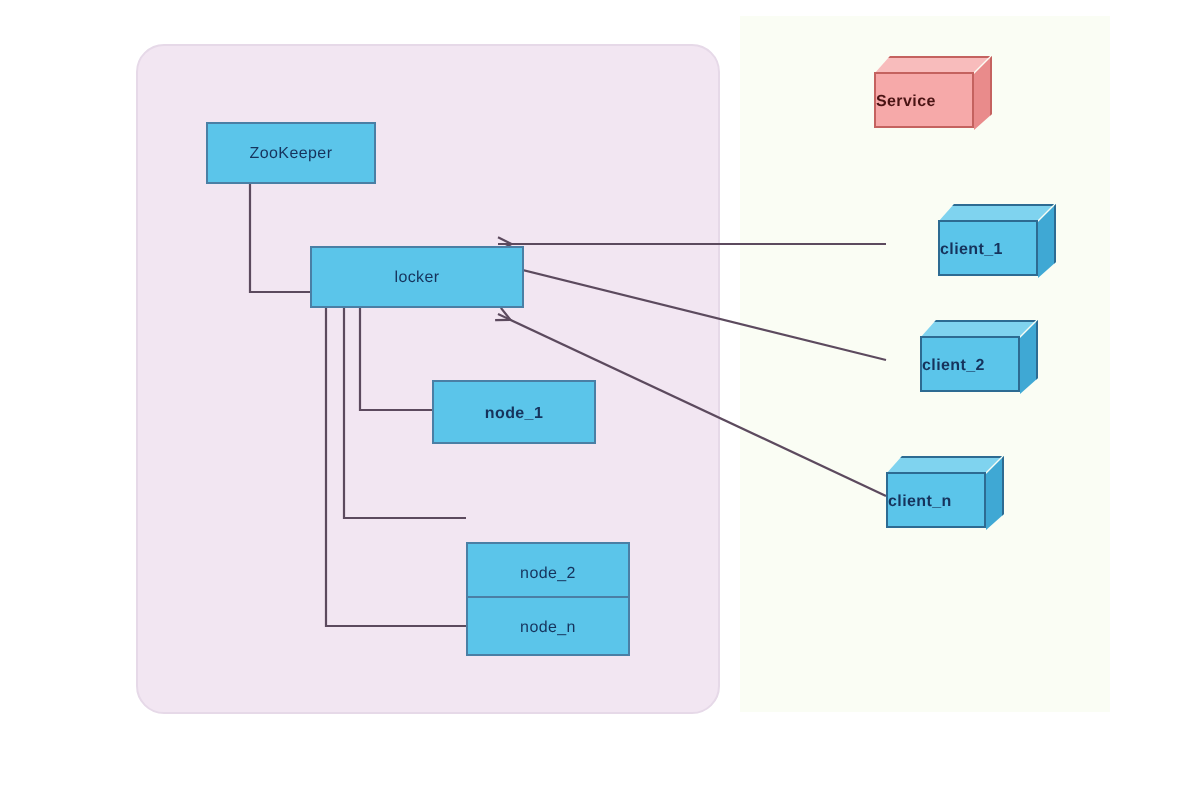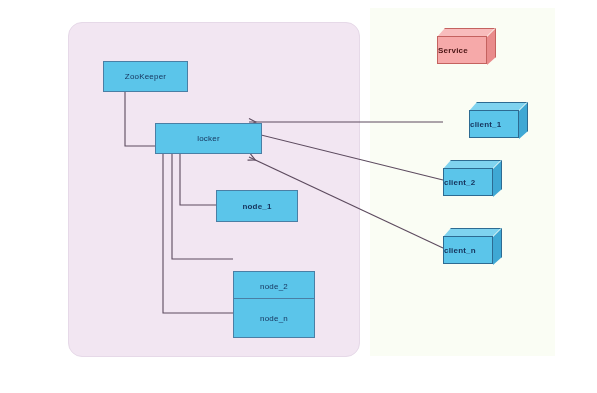--- a/index.html
+++ b/index.html
@@ -177,41 +177,41 @@
   </div>
 
   <div class="flat-box" style="left:216px; top:190px; width:82px; height:32px;font-weight:bold;">
     <span>node_1</span>
   </div>
 
   <div class="flat-box" style="left:233px; top:244px; width:82px; height:30px;margin-top:27px;">
     <span>node_2</span>
   </div>
 
-  <div class="flat-box" style="left:233px; top:298px; width:82px; height:40px;">
+  <div class="flat-box" style="left:233px; top:298px; width:82px; height:30px;">
     <span>node_n</span>
   </div>
 
   <div class="iso pink" style="left:437px; top:28px; width:59px; height:37px;">
     <div class="face-side"></div>
     <div class="face-top"></div>
     <div class="front">
       <span>Service</span>
     </div>
   </div>
 
   <div class="iso blue" style="left:469px; top:102px; width:39px; height:37px;">
     <div class="face-side"></div>
     <div class="face-top"></div>
     <div class="front">
       <span>client_1</span>
     </div>
   </div>
 
-  <div class="iso blue" style="left:443px; top:160px; width:59px; height:37px;">
+  <div class="iso blue" style="left:460px; top:160px; width:59px; height:37px;">
     <div class="face-side"></div>
     <div class="face-top"></div>
     <div class="front">
       <span>client_2</span>
     </div>
   </div>
 
   <div class="iso blue" style="left:443px; top:228px; width:43px; height:37px;">
     <div class="face-side"></div>
     <div class="face-top"></div>

